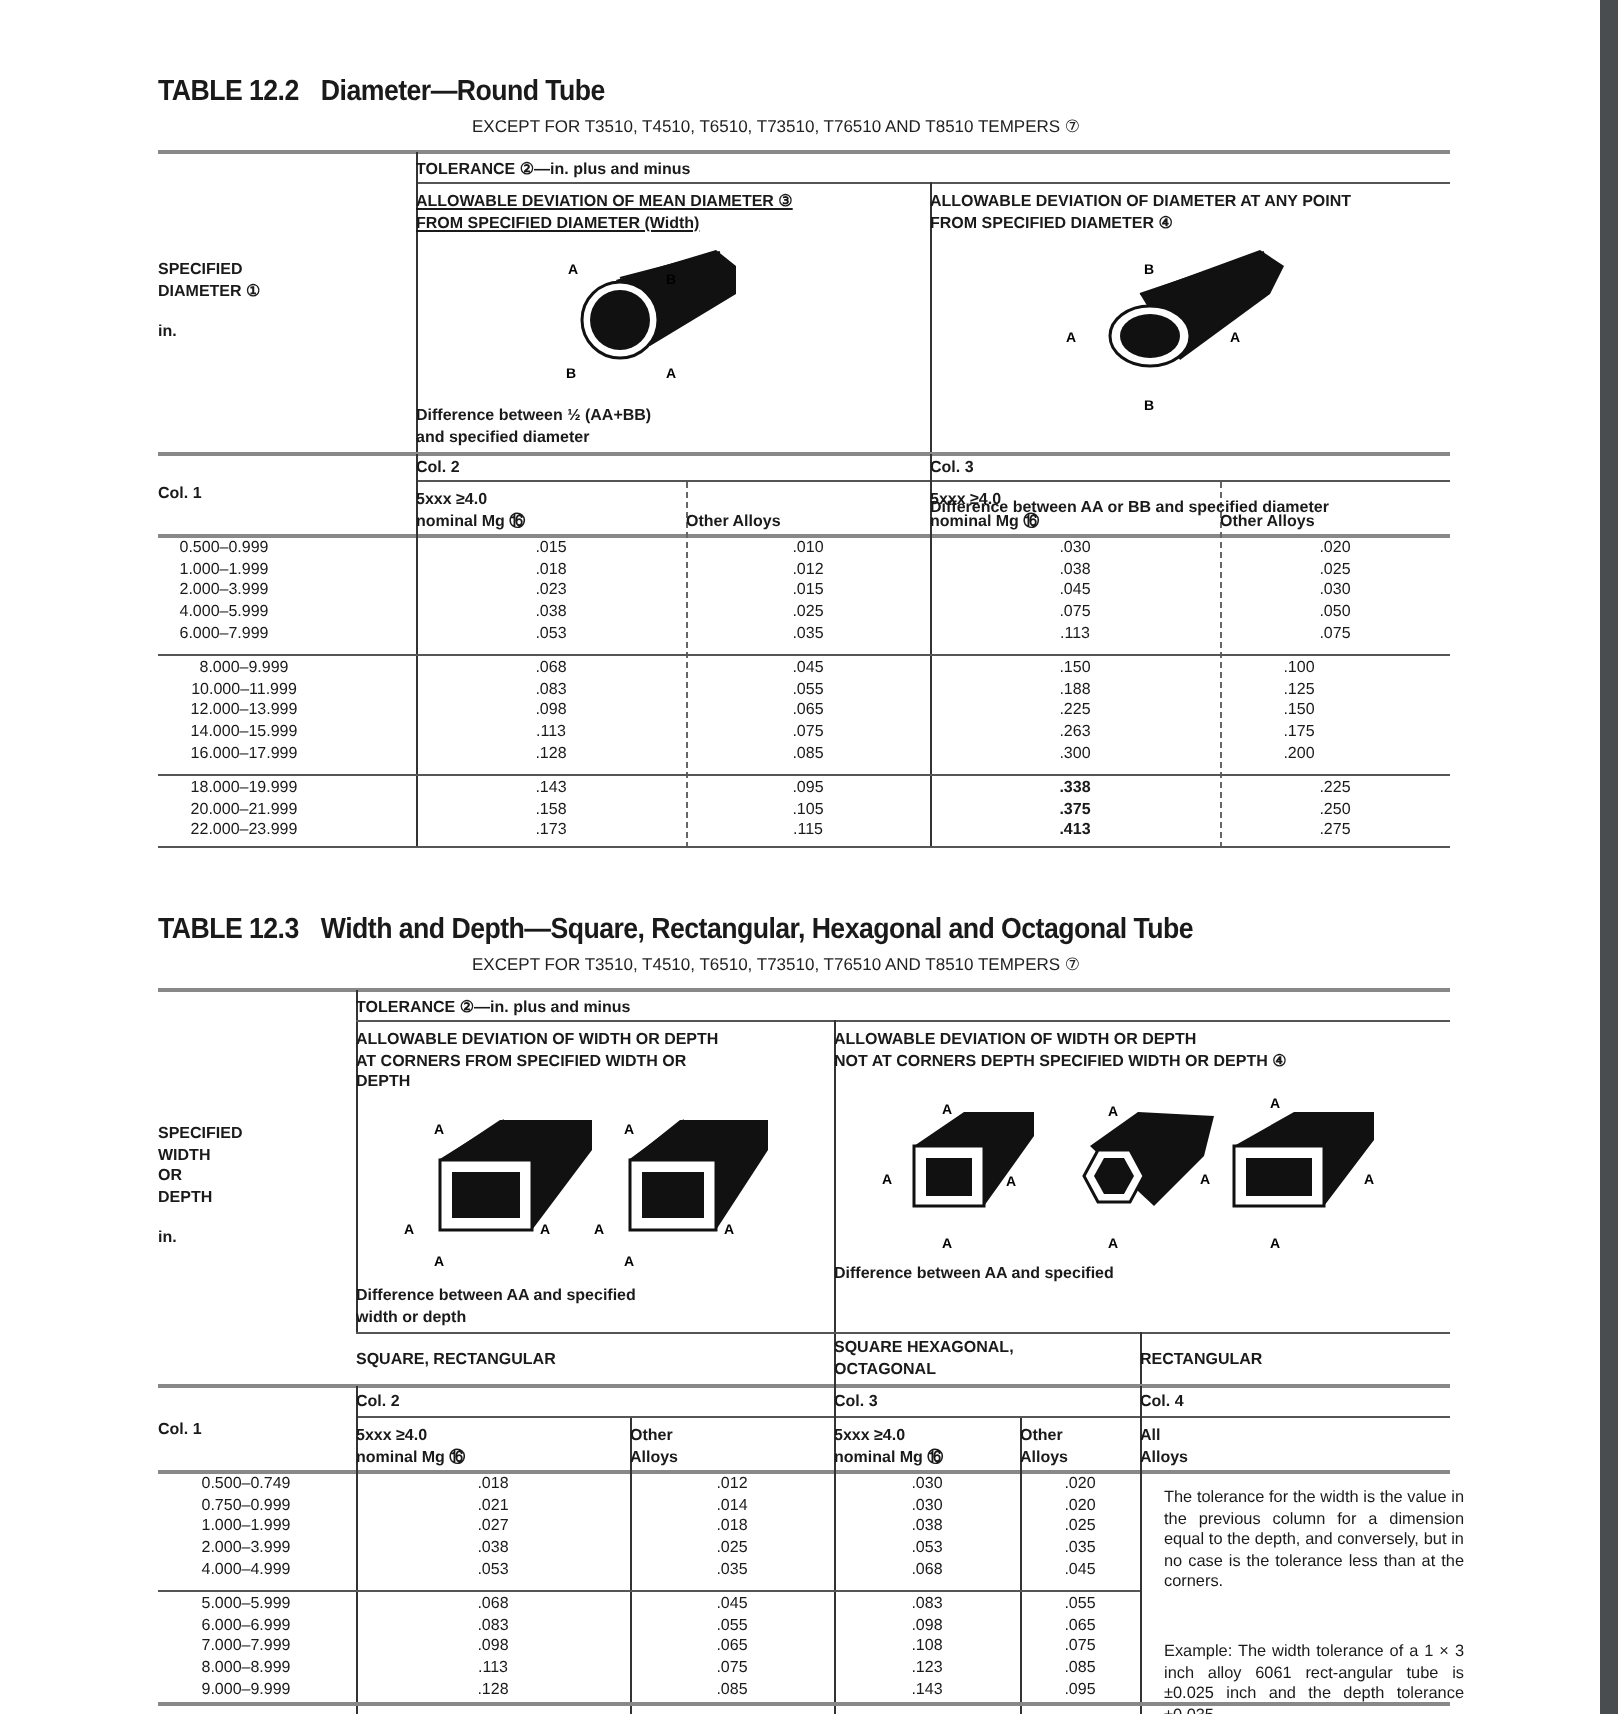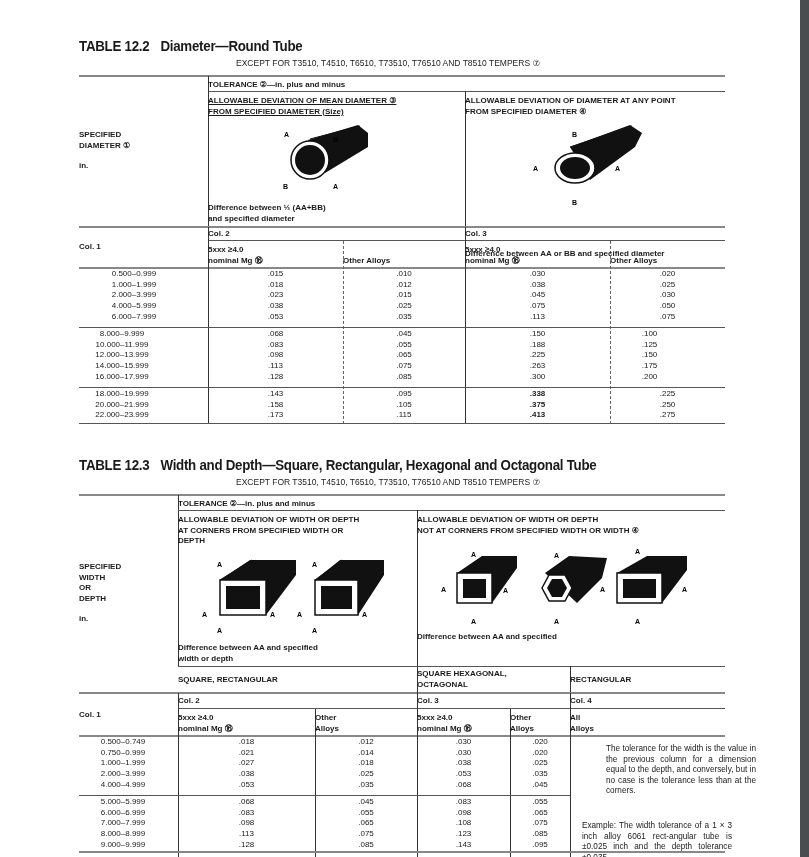--- a/index.html
+++ b/index.html
@@ -41,21 +41,21 @@
   <div class="vl dash" style="left:343px; top:241px; height:183px;"></div>
   <div class="vl" style="left:465px; top:227px; height:197px;"></div>
   <div class="vl dash" style="left:610px; top:241px; height:183px;"></div>
   <div class="hl" style="left:79px; top:327px; width:646px;"></div>
   <div class="hl" style="left:79px; top:387px; width:646px;"></div>
   <div class="hl" style="left:79px; top:423px; width:646px;"></div>
 
   <div class="t b" style="left:208px; width:517px; top:80px;">TOLERANCE ②—in. plus and minus</div>
   <div class="t b" style="left:208px; width:257px; top:96px;text-decoration:underline;">
     <div>ALLOWABLE DEVIATION OF MEAN DIAMETER ③</div>
-    <div>FROM SPECIFIED DIAMETER (Size)</div>
+    <div>FROM SPECIFIED DIAMETER (Width)</div>
   </div>
   <div class="t b" style="left:465px; width:260px; top:96px;">
     <div>ALLOWABLE DEVIATION OF DIAMETER AT ANY POINT</div>
     <div>FROM SPECIFIED DIAMETER ④</div>
   </div>
   <div class="t b" style="left:79px; width:129px; top:130px;">
     <div>SPECIFIED</div>
     <div>DIAMETER ①</div>
     <div style="margin-top:10px;">in.</div>
   </div>
@@ -95,21 +95,21 @@
     <div>nominal Mg ⑯</div>
   </div>
   <div class="t b" style="left:343px; width:122px; top:256px;">Other Alloys</div>
   <div class="t b" style="left:465px; width:145px; top:245px;">
     <div>5xxx ≥4.0</div>
     <div>nominal Mg ⑯</div>
   </div>
   <div class="t b" style="left:610px; width:115px; top:256px;">Other Alloys</div>
 
   <div id="t122-rows">
-      <div class="col" style="left: 91px; width: 86px; top: 269px;">
+      <div class="col" style="left: 69px; width: 86px; top: 269px;">
         <div>0.500–0.999</div>
         <div>1.000–1.999</div>
         <div>2.000–3.999</div>
         <div>4.000–5.999</div>
         <div>6.000–7.999</div>
       </div>
       <div class="col" style="left: 208px; width: 135px; top: 269px;">
         <div>.015</div>
         <div>.018</div>
         <div>.023</div>
@@ -224,21 +224,21 @@
   <div class="hl thick" style="left:79px; top:851px; width:646px;"></div>
 
   <div class="t b" style="left:178px; width:547px; top:499px;">TOLERANCE ②—in. plus and minus</div>
   <div class="t b" style="left:178px; width:239px; top:515px;">
     <div>ALLOWABLE DEVIATION OF WIDTH OR DEPTH</div>
     <div>AT CORNERS FROM SPECIFIED WIDTH OR</div>
     <div>DEPTH</div>
   </div>
   <div class="t b" style="left:417px; width:308px; top:515px;">
     <div>ALLOWABLE DEVIATION OF WIDTH OR DEPTH</div>
-    <div>NOT AT CORNERS FROM SPECIFIED WIDTH OR WIDTH ④</div>
+    <div>NOT AT CORNERS DEPTH SPECIFIED WIDTH OR DEPTH ④</div>
   </div>
   <div class="t b" style="left:79px; width:99px; top:562px;">
     <div>SPECIFIED</div>
     <div>WIDTH</div>
     <div>OR</div>
     <div>DEPTH</div>
     <div style="margin-top:10px;">in.</div>
   </div>
 
   <svg style="left:200px; top:555px;" width="180" height="80">
@@ -391,15 +391,15 @@
       </div>
       <div class="col" style="left: 510px; width: 60px; top: 797px;">
         <div>.055</div>
         <div>.065</div>
         <div>.075</div>
         <div>.085</div>
         <div>.095</div>
       </div>
     </div>
 
-  <div class="note" style="left:582px; top:744px;margin-left:24px;">The tolerance for the width is the value in the previous column for a dimension equal to the depth, and conversely, but in no case is the tolerance less than at the corners.</div>
+  <div class="note" style="left:582px; top:744px;">The tolerance for the width is the value in the previous column for a dimension equal to the depth, and conversely, but in no case is the tolerance less than at the corners.</div>
   <div class="note" style="left:582px; top:821px; height:36px; overflow:hidden;">Example: The width tolerance of a 1 × 3 inch alloy 6061 rect-angular tube is ±0.025 inch and the depth tolerance ±0.035</div>
 </div>
 
 </body></html>

